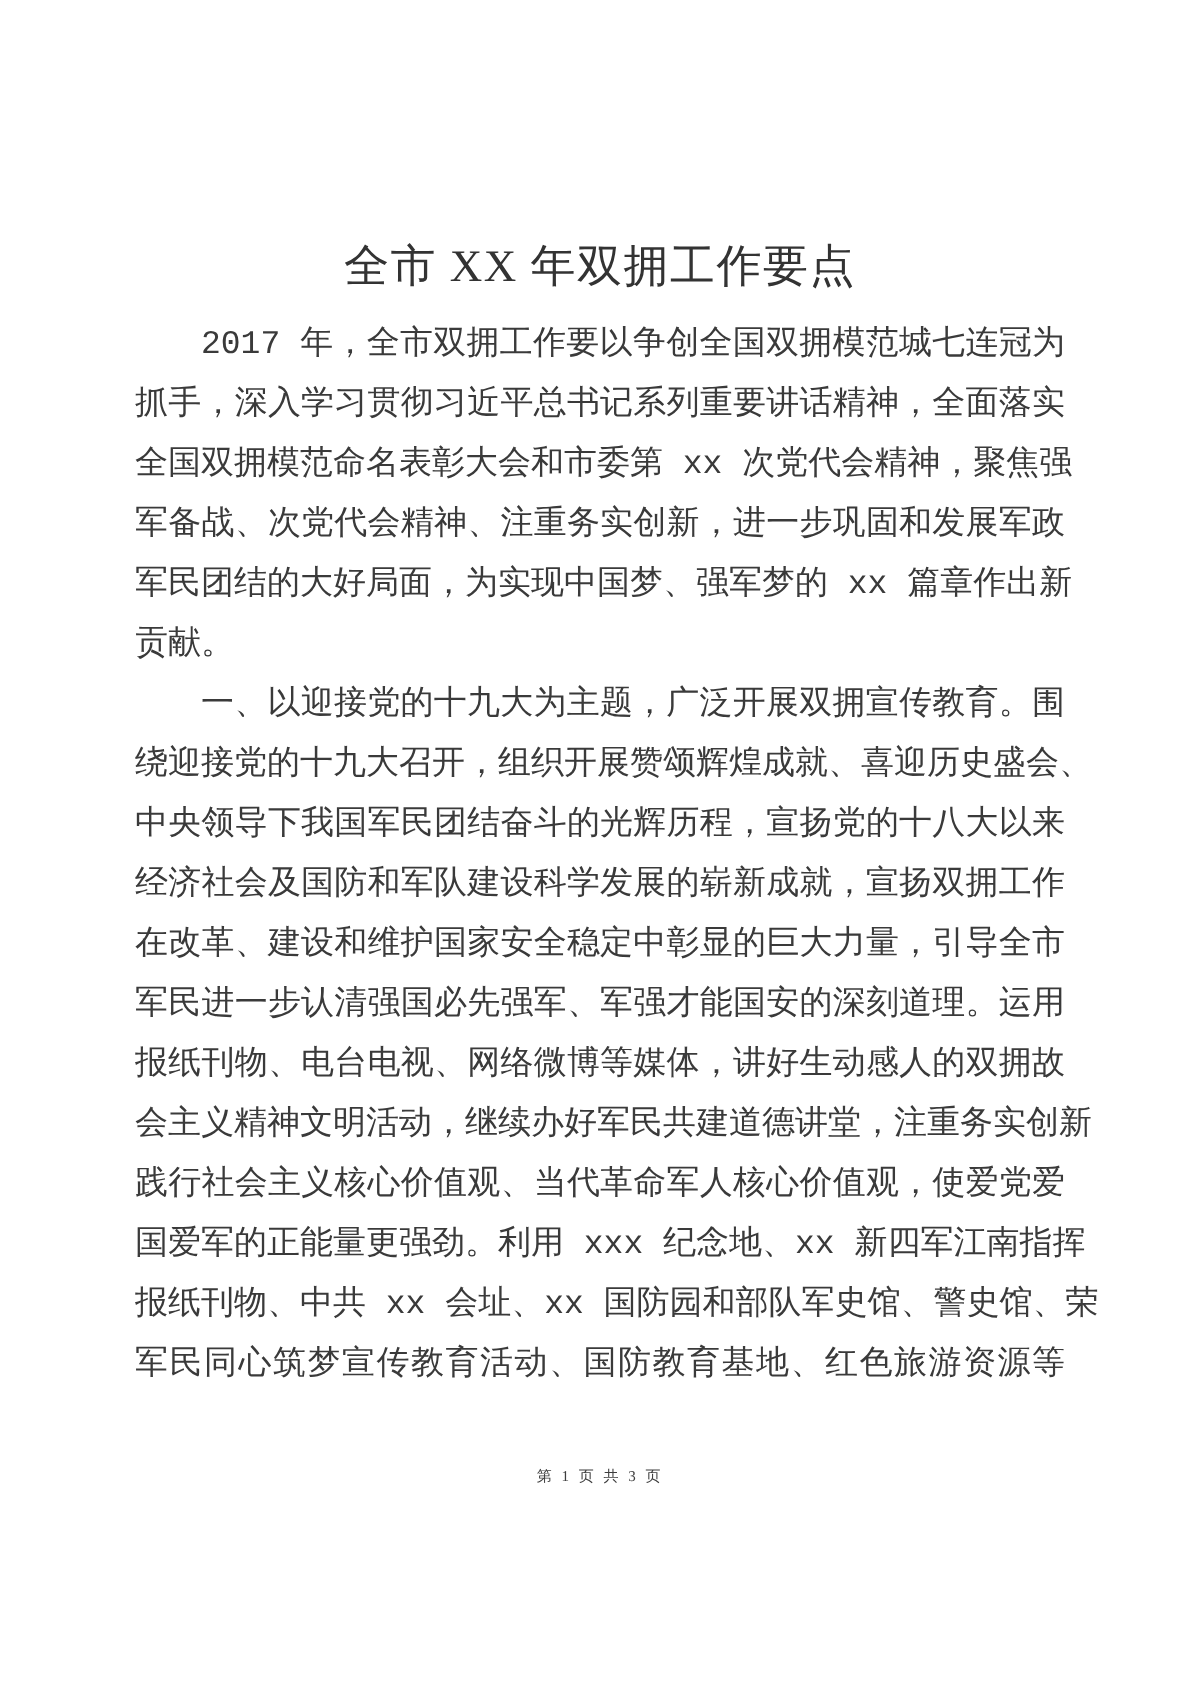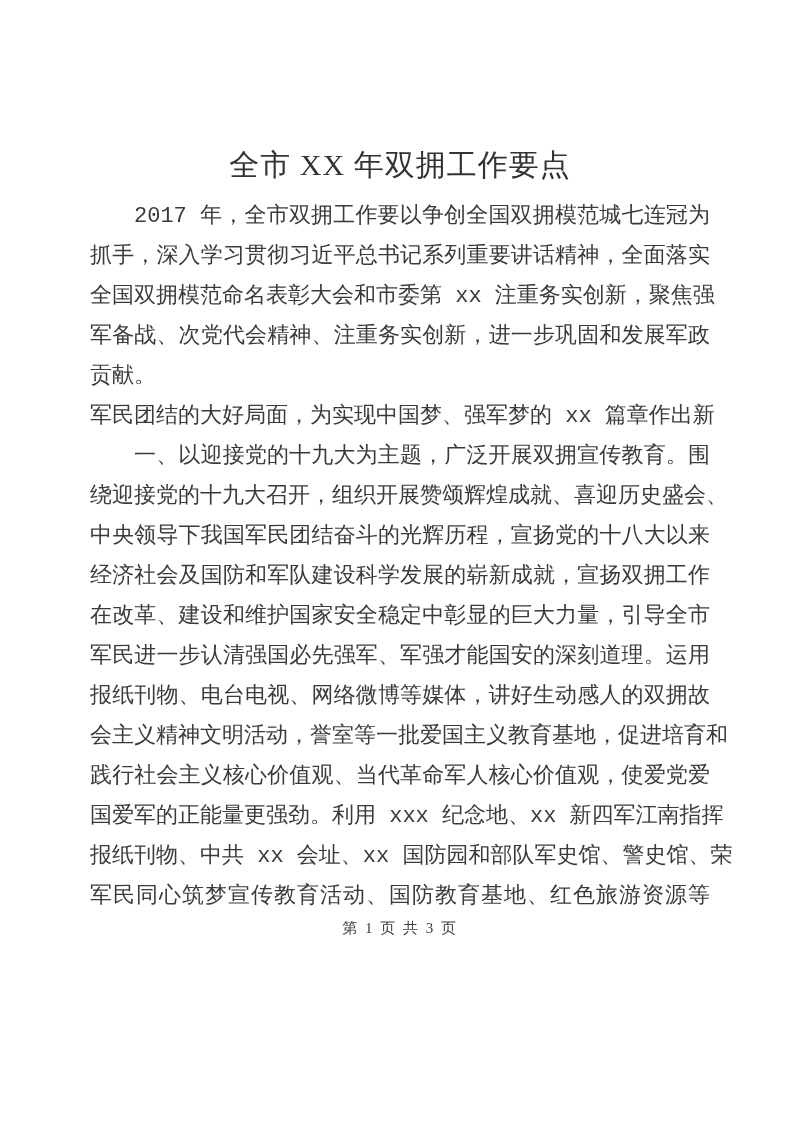--- a/index.html
+++ b/index.html
@@ -8,21 +8,21 @@
     padding: 0;
     background: #ffffff;
   }
   .page {
     position: relative;
     width: 800px;
     height: 1131px;
     margin: 0 auto;
     background: #ffffff;
     box-sizing: border-box;
-    padding: 2px 90px;
+    padding: 15px 90px;
     font-family: "Liberation Serif", "DejaVu Serif", serif;
     color: #3a3a3a;
     overflow: hidden;
   }
   .doc-title {
     margin: 0;
     padding-top: 142px;
     height: 42px;
     line-height: 42px;
     text-align: center;
@@ -45,50 +45,51 @@
     font-family: Liberation Mono, monospace;
   }
   .line.indent {
     padding-left: 44px;
   }
   .line.short {
     text-align: left;
     text-align-last: left;
   }
   .doc-footer {
+    margin-top: 44px;
     height: 22px;
     line-height: 22px;
     text-align: center;
-    font-size: 15px;
+    font-size: 10px;
     letter-spacing: 2px;
     color: #3d3d3d;
   }
 </style>
 </head>
 <body>
 
 <div class="page">
 
   <h1 class="doc-title">全市 XX 年双拥工作要点</h1>
 
   <div class="doc-body">
     <div class="line indent">2017 年，全市双拥工作要以争创全国双拥模范城七连冠为</div>
     <div class="line">抓手，深入学习贯彻习近平总书记系列重要讲话精神，全面落实</div>
-    <div class="line">全国双拥模范命名表彰大会和市委第 xx 注重务实创新，聚焦强</div>
+    <div class="line">全国双拥模范命名表彰大会和市委第 xx 次党代会精神，聚焦强</div>
     <div class="line">军备战、次党代会精神、注重务实创新，进一步巩固和发展军政</div>
+    <div class="line">军民团结的大好局面，为实现中国梦、强军梦的 xx 篇章作出新</div>
     <div class="line short">贡献。</div>
-    <div class="line">军民团结的大好局面，为实现中国梦、强军梦的 xx 篇章作出新</div>
     <div class="line indent">一、以迎接党的十九大为主题，广泛开展双拥宣传教育。围</div>
     <div class="line">绕迎接党的十九大召开，组织开展赞颂辉煌成就、喜迎历史盛会、</div>
     <div class="line">中央领导下我国军民团结奋斗的光辉历程，宣扬党的十八大以来</div>
     <div class="line">经济社会及国防和军队建设科学发展的崭新成就，宣扬双拥工作</div>
     <div class="line">在改革、建设和维护国家安全稳定中彰显的巨大力量，引导全市</div>
     <div class="line">军民进一步认清强国必先强军、军强才能国安的深刻道理。运用</div>
     <div class="line">报纸刊物、电台电视、网络微博等媒体，讲好生动感人的双拥故</div>
-    <div class="line">会主义精神文明活动，誉室等一批爱国主义教育基地，促进培育和</div>
+    <div class="line">会主义精神文明活动，继续办好军民共建道德讲堂，注重务实创新</div>
     <div class="line">践行社会主义核心价值观、当代革命军人核心价值观，使爱党爱</div>
     <div class="line">国爱军的正能量更强劲。利用 xxx 纪念地、xx 新四军江南指挥</div>
     <div class="line">报纸刊物、中共 xx 会址、xx 国防园和部队军史馆、警史馆、荣</div>
     <div class="line">军民同心筑梦宣传教育活动、国防教育基地、红色旅游资源等</div>
   </div>
 
   <div class="doc-footer">第 1 页  共 3 页</div>
 
 </div>
 

